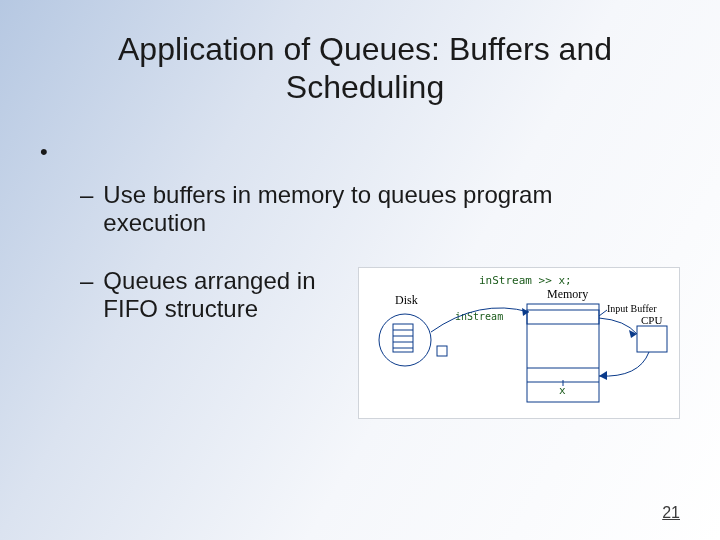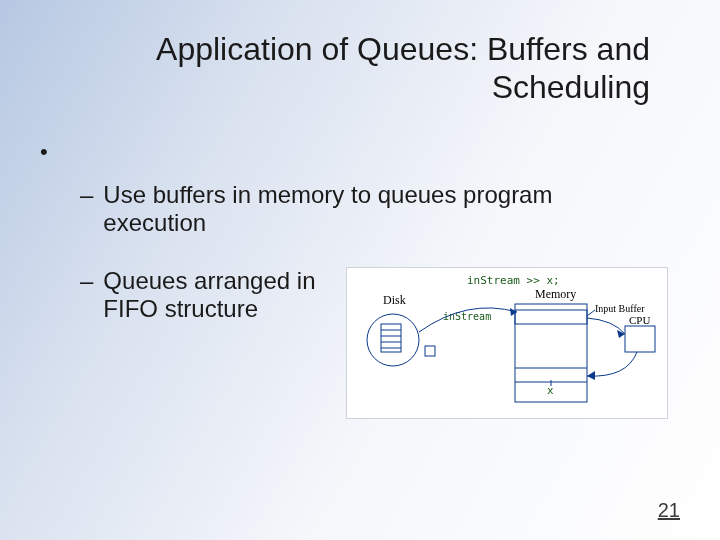--- a/index.html
+++ b/index.html
@@ -13,21 +13,21 @@
     width: 720px;
     height: 540px;
     background: linear-gradient(120deg, #b6c8e2 0%, #dbe3f0 30%, #f5f7fb 60%, #ffffff 100%);
     font-family: Arial, Helvetica, sans-serif;
     color: #1a1a1a;
     position: relative;
     box-sizing: border-box;
     padding: 20px 30px 20px 40px;
   }
   .title {
-    text-align: right;
+    text-align: center;
     font-size: 32px;
     font-weight: 400;
     line-height: 1.2;
     margin: 10px 40px 30px 40px;
   }
   .bullet-l1 {
     font-size: 26px;
     margin: 10px 0 14px 0;
     display: flex;
     align-items: flex-start;
@@ -57,28 +57,28 @@
   .row .bullet-l2 {
     max-width: 260px;
     margin-top: 0;
   }
   .diagram {
     background: #ffffff;
     border: 1px solid #d0d4da;
     width: 320px;
     height: 150px;
     margin-left: auto;
-    margin-right: 22px;
+    margin-right: 10px;
     position: relative;
   }
   .pagenum {
     position: absolute;
     bottom: 18px;
     right: 40px;
-    font-size: 20px;
+    font-size: 16px;
     color: #3a3a3a;
     text-decoration: underline;
   }
 </style>
 </head>
 <body>
 
 <div class="slide">
 
   <div class="title">Application of Queues: Buffers and Scheduling</div>

